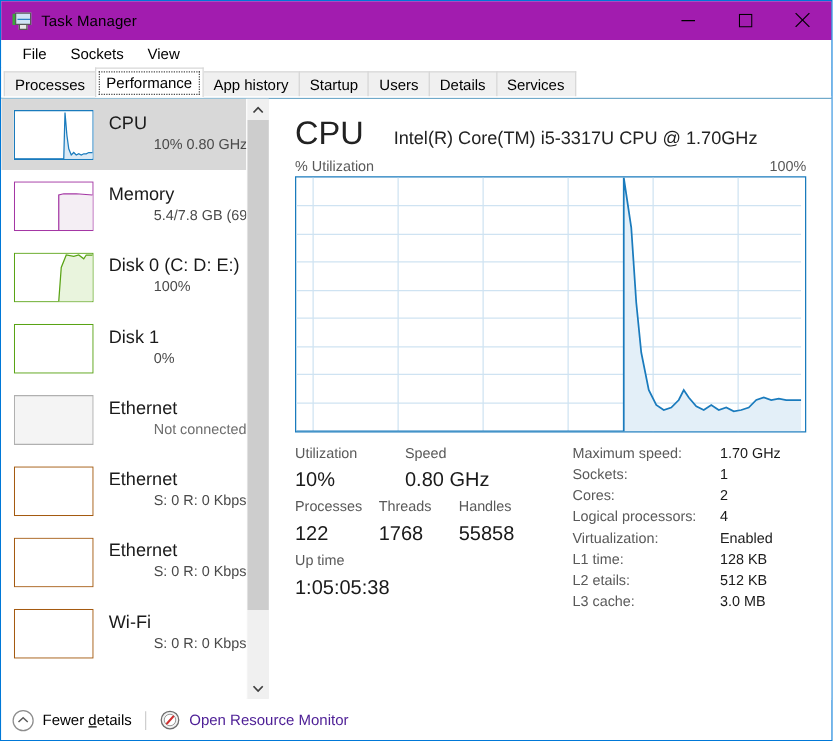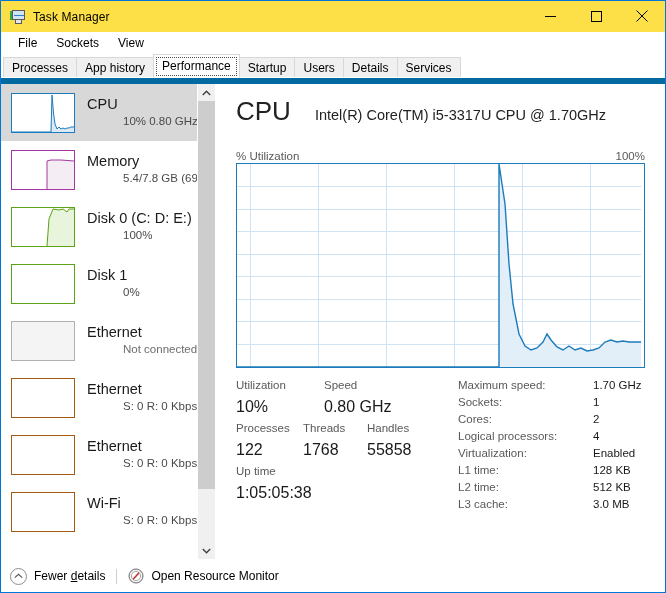--- a/index.html
+++ b/index.html
@@ -14,21 +14,21 @@
     border:1px solid #0078d7;
     box-sizing:border-box;
     background:#ffffff;
     display:flex;flex-direction:column;
   }
 
   
   .titlebar{
     height:31px;min-height:31px;
     display:flex;align-items:center;
-    background:#fde047;
+    background:#a21caf;
     position:relative;
   }
   .title-icon{
     width:16px;height:16px;margin-left:9px;margin-right:7px;
     position:relative;flex:none;
   }
   .title-icon .screen{
     position:absolute;left:2px;top:1px;width:13px;height:10px;
     border:1px solid #5a5a5a;background:#cfe4f5;box-sizing:border-box;
   }
@@ -93,21 +93,21 @@
   }
   .tab.selected .focusring{
     position:absolute;left:2px;top:2px;right:2px;bottom:1px;
     border:1px dotted #4c4c4c;
     pointer-events:none;
   }
 
   
   .content{
     flex:1;display:flex;min-height:0;
-    border-top:6px solid #0369a1;
+    border-top:1px solid #0369a1;
     background:#ffffff;
   }
 
   
   .sidebar-wrap{
     width:215px;min-width:215px;display:flex;position:relative;
     background:#ffffff;
   }
   .sidebar{
     width:196px;min-width:196px;overflow:hidden;position:relative;
@@ -150,21 +150,21 @@
     background:#ffffff;
   }
   .main-head{display:flex;align-items:baseline;}
   .main-title{font-size:26px;color:#222;line-height:30px;font-weight:400;}
   .main-sub{
     font-size:14.5px;color:#222;margin-left:24px;line-height:20px;
     white-space:nowrap;
   }
   .axis-row{
     display:flex;justify-content:space-between;align-items:flex-end;
-    font-size:11.5px;color:#595959;margin-top:24px;margin-bottom:1px;
+    font-size:11.5px;color:#595959;margin-top:7px;margin-bottom:1px;
   }
   .graph{
     height:205px;border:1px solid #1a7bbd;box-sizing:border-box;
     position:relative;background:#ffffff;
   }
   .graph svg{display:block;position:absolute;left:0;top:0;}
   .time-row{
     display:flex;justify-content:space-between;
     font-size:11.5px;color:#595959;margin-top:3px;
   }
@@ -172,41 +172,41 @@
   
   .stats{display:flex;margin-top:9px;}
   .stats-left{width:210px;min-width:210px;}
   .srow{display:flex;}
   .scell{flex:none;}
   .slabel{font-size:11.5px;color:#595959;line-height:16px;}
   .svalue{font-size:16px;color:#1a1a1a;line-height:27px;font-weight:400;}
   .stats-right{
     flex:1;padding-left:12px;
   }
-  .spec{display:flex;line-height:17px;gap:17px;}
+  .spec{display:flex;line-height:17px;}
   .spec-k{width:118px;min-width:118px;font-size:11.5px;color:#595959;}
   .spec-v{font-size:11.5px;color:#1a1a1a;}
 
   
   .footer{
     height:32px;min-height:32px;display:flex;align-items:center;
     padding-left:9px;background:#ffffff;border-top:1px solid #ffffff;
   }
   .fewer{display:flex;align-items:center;}
   .circ{
     width:17px;height:17px;border-radius:50%;border:1px solid #8d8d8d;
     display:flex;align-items:center;justify-content:center;color:#5a5a5a;font-size:8px;
     box-sizing:border-box;flex:none;
   }
   .fewer-label{font-size:12px;color:#000;margin-left:7px;}
   .fewer-label .uline{text-decoration:underline;}
   .sep{width:1px;height:15px;background:#cfcfcf;margin:0 11px;}
   .rm{display:flex;align-items:center;}
   .rm-icon{width:16px;height:16px;flex:none;}
-  .rm-label{font-size:12px;color:#000000;margin-left:7px;text-align:right;}
+  .rm-label{font-size:12px;color:#4c1d95;margin-left:7px;text-align:right;}
 </style>
 </head>
 <body>
 
 <div class="window">
 
   <div class="titlebar">
     <div class="title-icon">
       <div class="bar"></div>
         <div class="screen"></div>
@@ -234,25 +234,25 @@
   </div>
 
   <div class="menubar">
     <div class="menuitem">File</div>
     <div class="menuitem">Sockets</div>
     <div class="menuitem">View</div>
   </div>
 
   <div class="tabstrip">
     <div class="tab">Processes</div>
-    <div class="tab">App history</div>
     <div class="tab selected">
       <span>Performance</span>
       <span class="focusring"></span>
     </div>
+    <div class="tab">App history</div>
     <div class="tab">Startup</div>
     <div class="tab">Users</div>
     <div class="tab">Details</div>
     <div class="tab">Services</div>
   </div>
 
   <div class="content">
 
     <div class="sidebar-wrap">
       <div class="sidebar">
@@ -470,21 +470,21 @@
           </div>
           <div class="spec">
             <div class="spec-k">Virtualization:</div>
             <div class="spec-v">Enabled</div>
           </div>
           <div class="spec">
             <div class="spec-k">L1 time:</div>
             <div class="spec-v">128 KB</div>
           </div>
           <div class="spec">
-            <div class="spec-k">L2 time:</div>
+            <div class="spec-k">L2 etails:</div>
             <div class="spec-v">512 KB</div>
           </div>
           <div class="spec">
             <div class="spec-k">L3 cache:</div>
             <div class="spec-v">3.0 MB</div>
           </div>
         </div>
 
       </div>
     </div>

